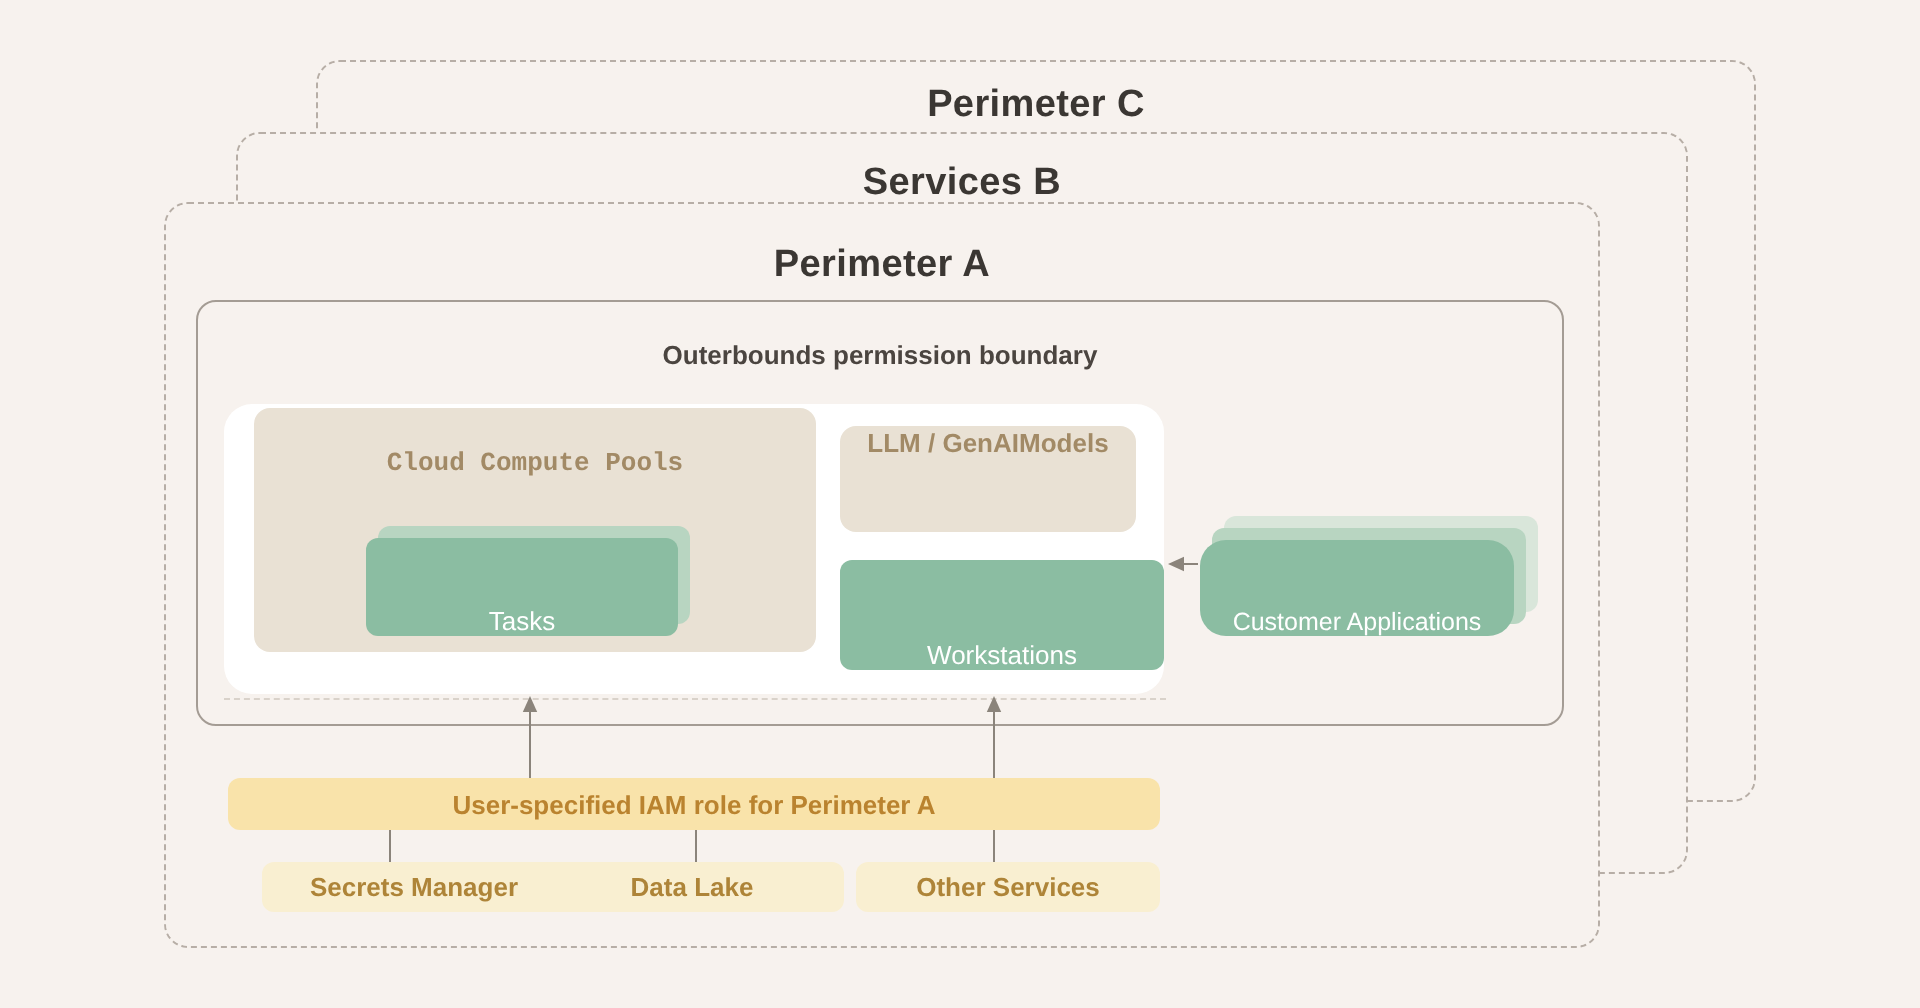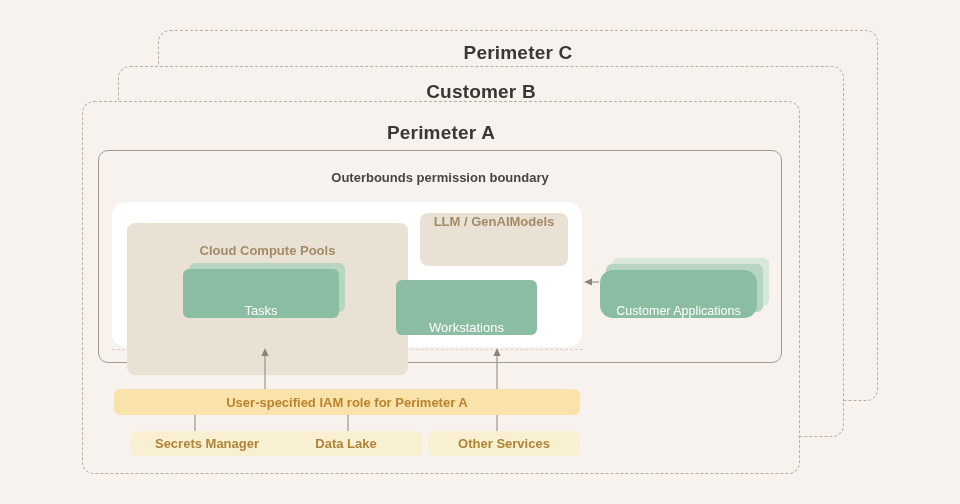--- a/index.html
+++ b/index.html
@@ -14,48 +14,48 @@
   .perimeter{position:absolute;border:1px dashed var(--dash);border-radius:12px;background:var(--bg);text-align:center;}
   .perimeter-title{font-size:19px;font-weight:700;color:var(--ink);letter-spacing:.2px;}
   .p-c{left:158px;top:30px;width:720px;height:371px;z-index:1;padding-top:11px;}
   .p-b{left:118px;top:66px;width:726px;height:371px;z-index:2;padding-top:14px;}
   .p-a{left:82px;top:101px;width:718px;height:373px;z-index:3;padding-top:20px;}
   .boundary{position:absolute;left:98px;top:150px;width:684px;height:213px;border:1px solid var(--solid-border);border-radius:10px;z-index:4;text-align:center;padding-top:19px;}
   .boundary-title{font-size:13px;font-weight:700;color:var(--ink-soft);}
   .white-panel{position:absolute;left:112px;top:202px;width:470px;height:145px;background:#ffffff;border-radius:14px;z-index:4;}
   .faint-dash-line{position:absolute;left:112px;top:349px;width:471px;height:0;border-top:1px dashed var(--faint-dash);z-index:4;}
   .tan-box{position:absolute;background:var(--tan);border-radius:8px;z-index:5;text-align:center;color:var(--tan-text);font-size:13px;font-weight:700;}
-  .ccp{left:127px;top:223px;width:281px;height:152px;padding-top:20px;}
+  .ccp{left:127px;top:204px;width:281px;height:122px;padding-top:20px;font-family:Liberation Mono, monospace;}
   .llm{left:420px;top:213px;width:148px;height:53px;display:flex;flex-direction:row;justify-content:center;line-height:1.4;}
   .card{position:absolute;border-radius:6px;z-index:6;display:flex;align-items:flex-end;justify-content:center;color:#ffffff;font-size:13px;font-weight:400;background:var(--green);}
   .layer{position:absolute;border-radius:6px;}
   .layer-outer{background:var(--green-light);z-index:4;}
   .layer-mid{background:var(--green-mid);z-index:5;}
   .tasks-main{left:183px;top:269px;width:156px;height:49px;}
   .tasks-mid{left:189px;top:263px;width:156px;height:49px;}
   .tasks-outer{left:195px;top:257px;width:156px;height:49px;}
-  .workstations{left:396px;top:280px;width:141px;height:55px;}
+  .workstations{left:420px;top:280px;width:162px;height:55px;}
   .capps-main{left:600px;top:270px;width:157px;height:48px;font-size:12.5px;z-index:6;border-radius:13px;}
   .capps-mid{left:606px;top:264px;width:157px;height:48px;}
   .capps-outer{left:612px;top:258px;width:157px;height:48px;}
   .iam{position:absolute;left:114px;top:389px;width:466px;height:26px;background:var(--gold);border-radius:6px;z-index:5;display:flex;align-items:center;justify-content:center;color:var(--gold-text);font-size:13px;font-weight:700;}
   .svc{position:absolute;top:431px;width:152px;height:25px;background:var(--cream);border-radius:6px;z-index:5;display:flex;align-items:center;justify-content:center;color:var(--cream-text);font-size:13px;font-weight:700;}
   .svc-0{left:131px;} .svc-1{left:270px;} .svc-2{left:428px;}
   svg.connectors{position:absolute;left:0;top:0;z-index:7;pointer-events:none;}
 </style>
 </head>
 <body>
 
 <div class="canvas">
 
   <div class="perimeter p-c">
     <div class="perimeter-title">Perimeter C</div>
   </div>
   <div class="perimeter p-b">
-    <div class="perimeter-title">Customer B</div>
+    <div class="perimeter-title">Services B</div>
   </div>
   <div class="perimeter p-a">
     <div class="perimeter-title">Perimeter A</div>
   </div>
 
   <div class="boundary">
     <div class="boundary-title">Outerbounds permission boundary</div>
   </div>
 
   <div class="white-panel"></div>

